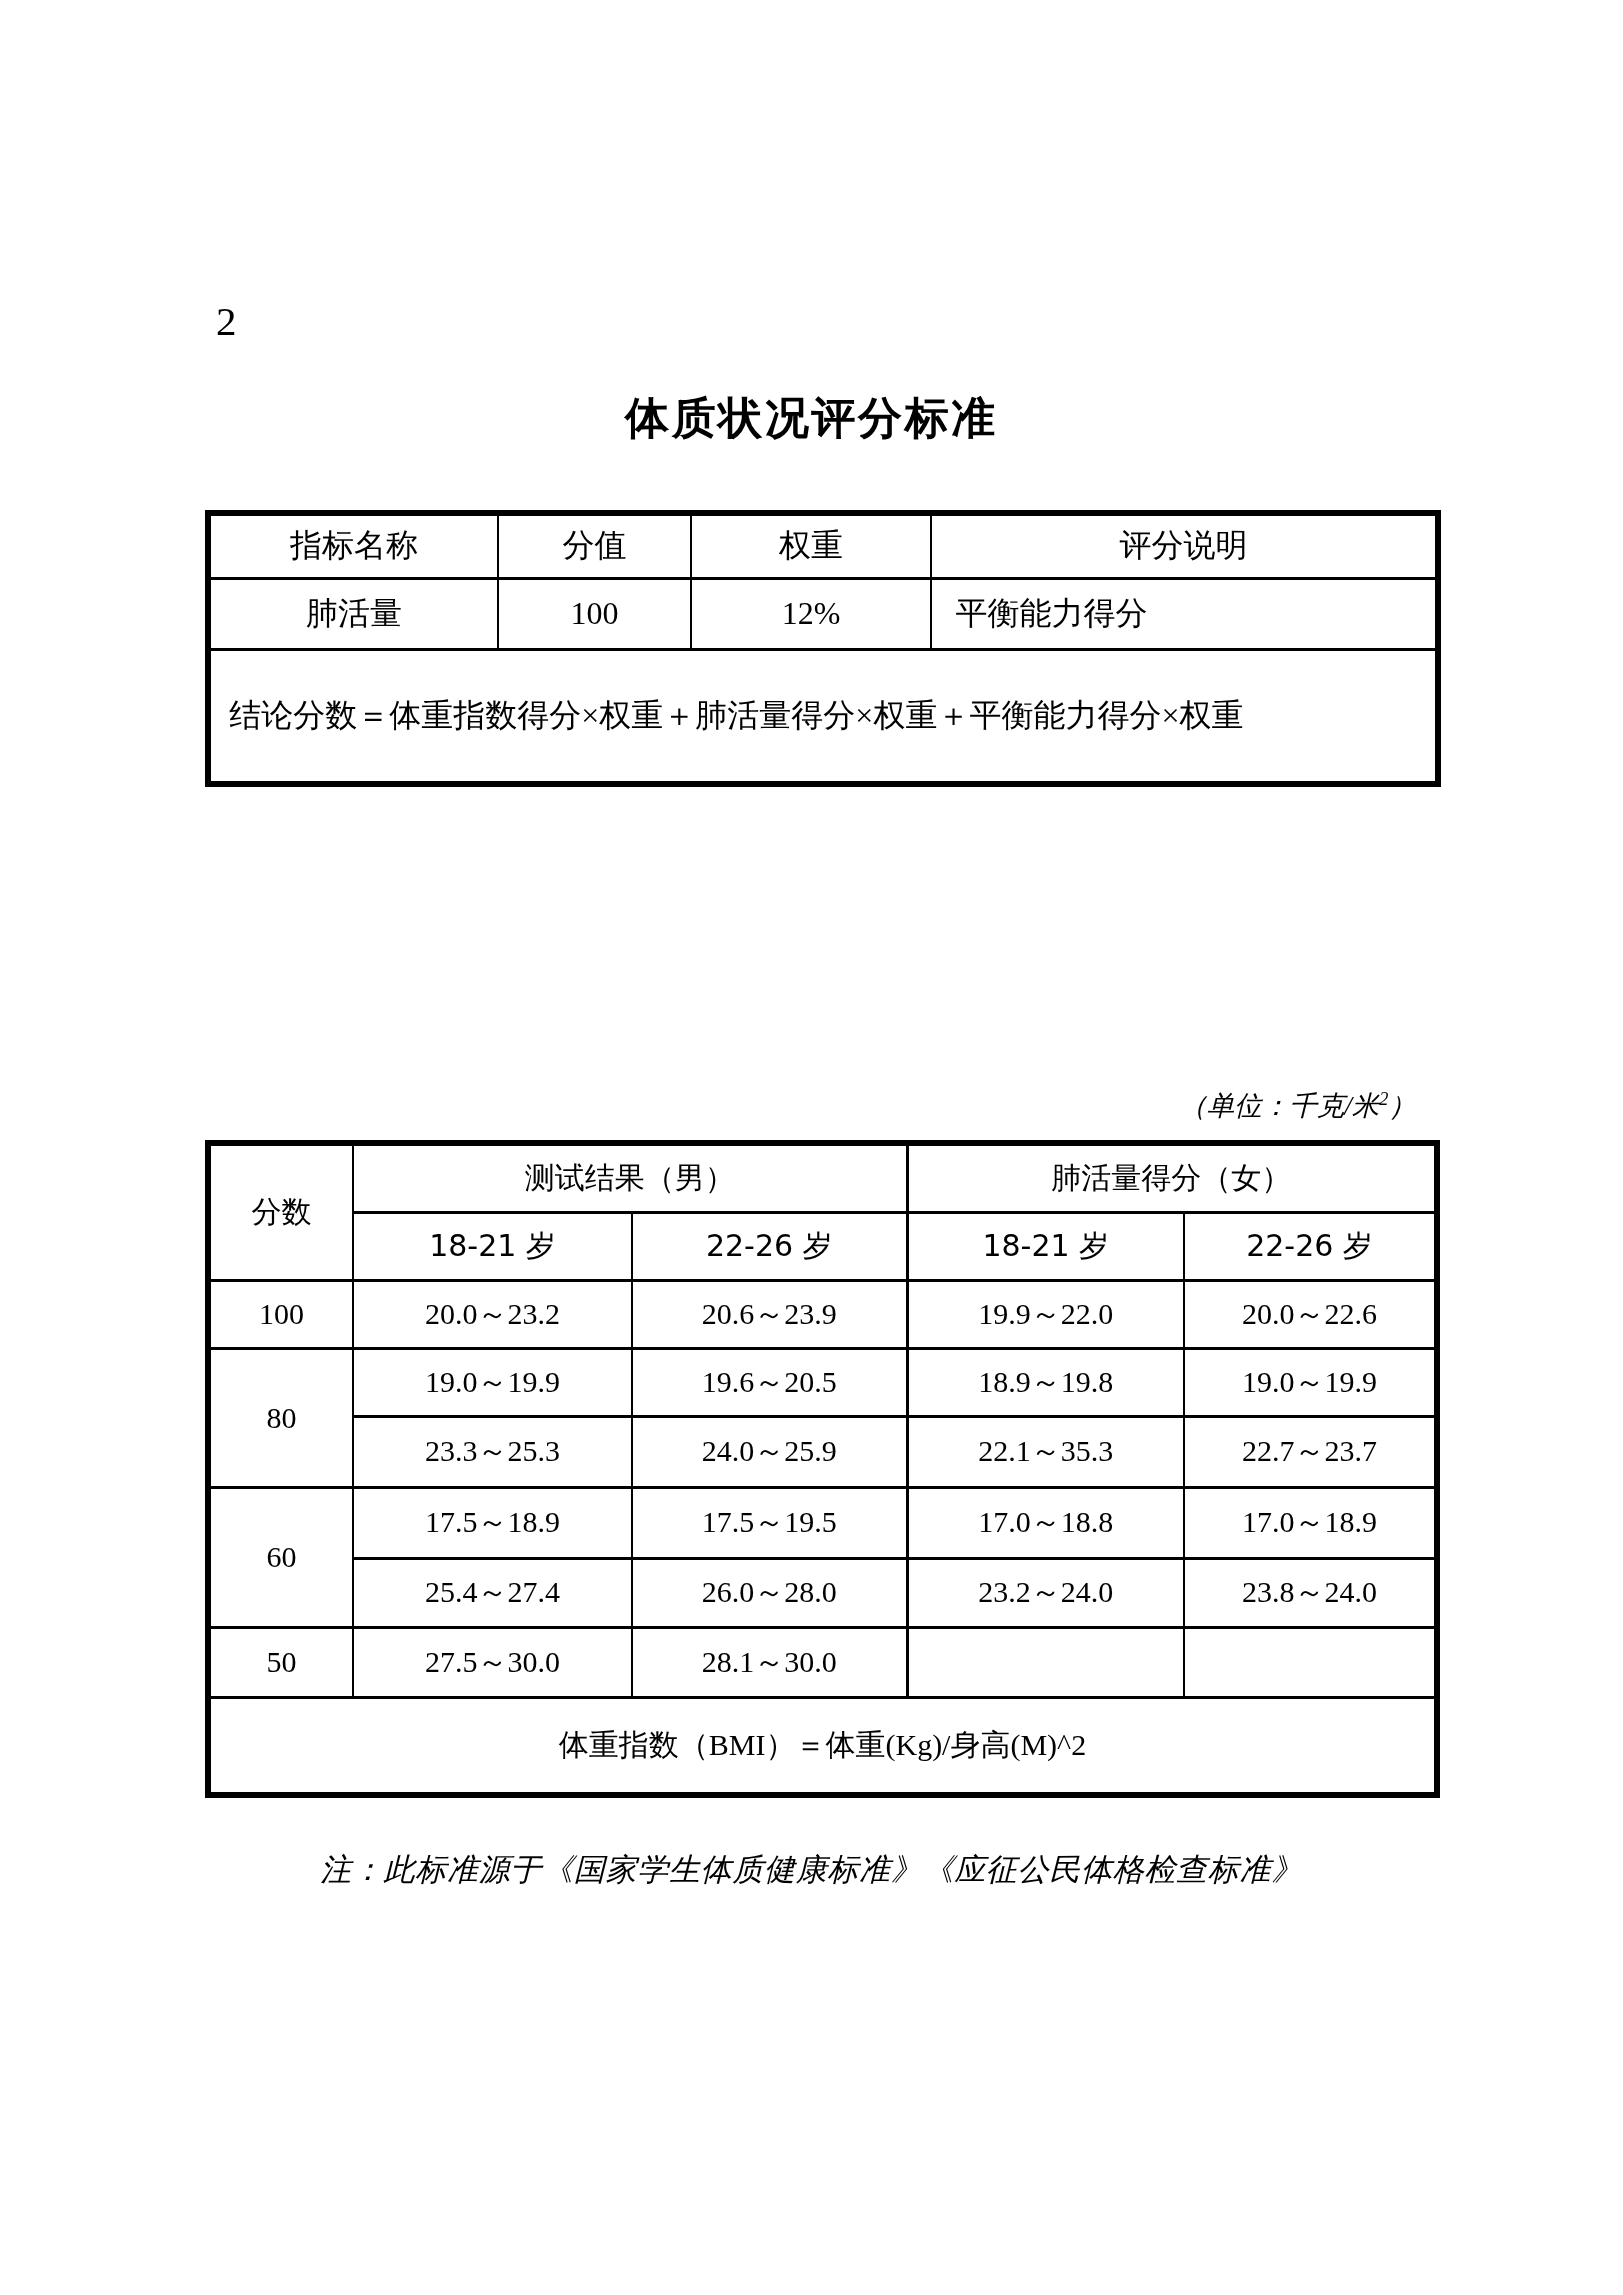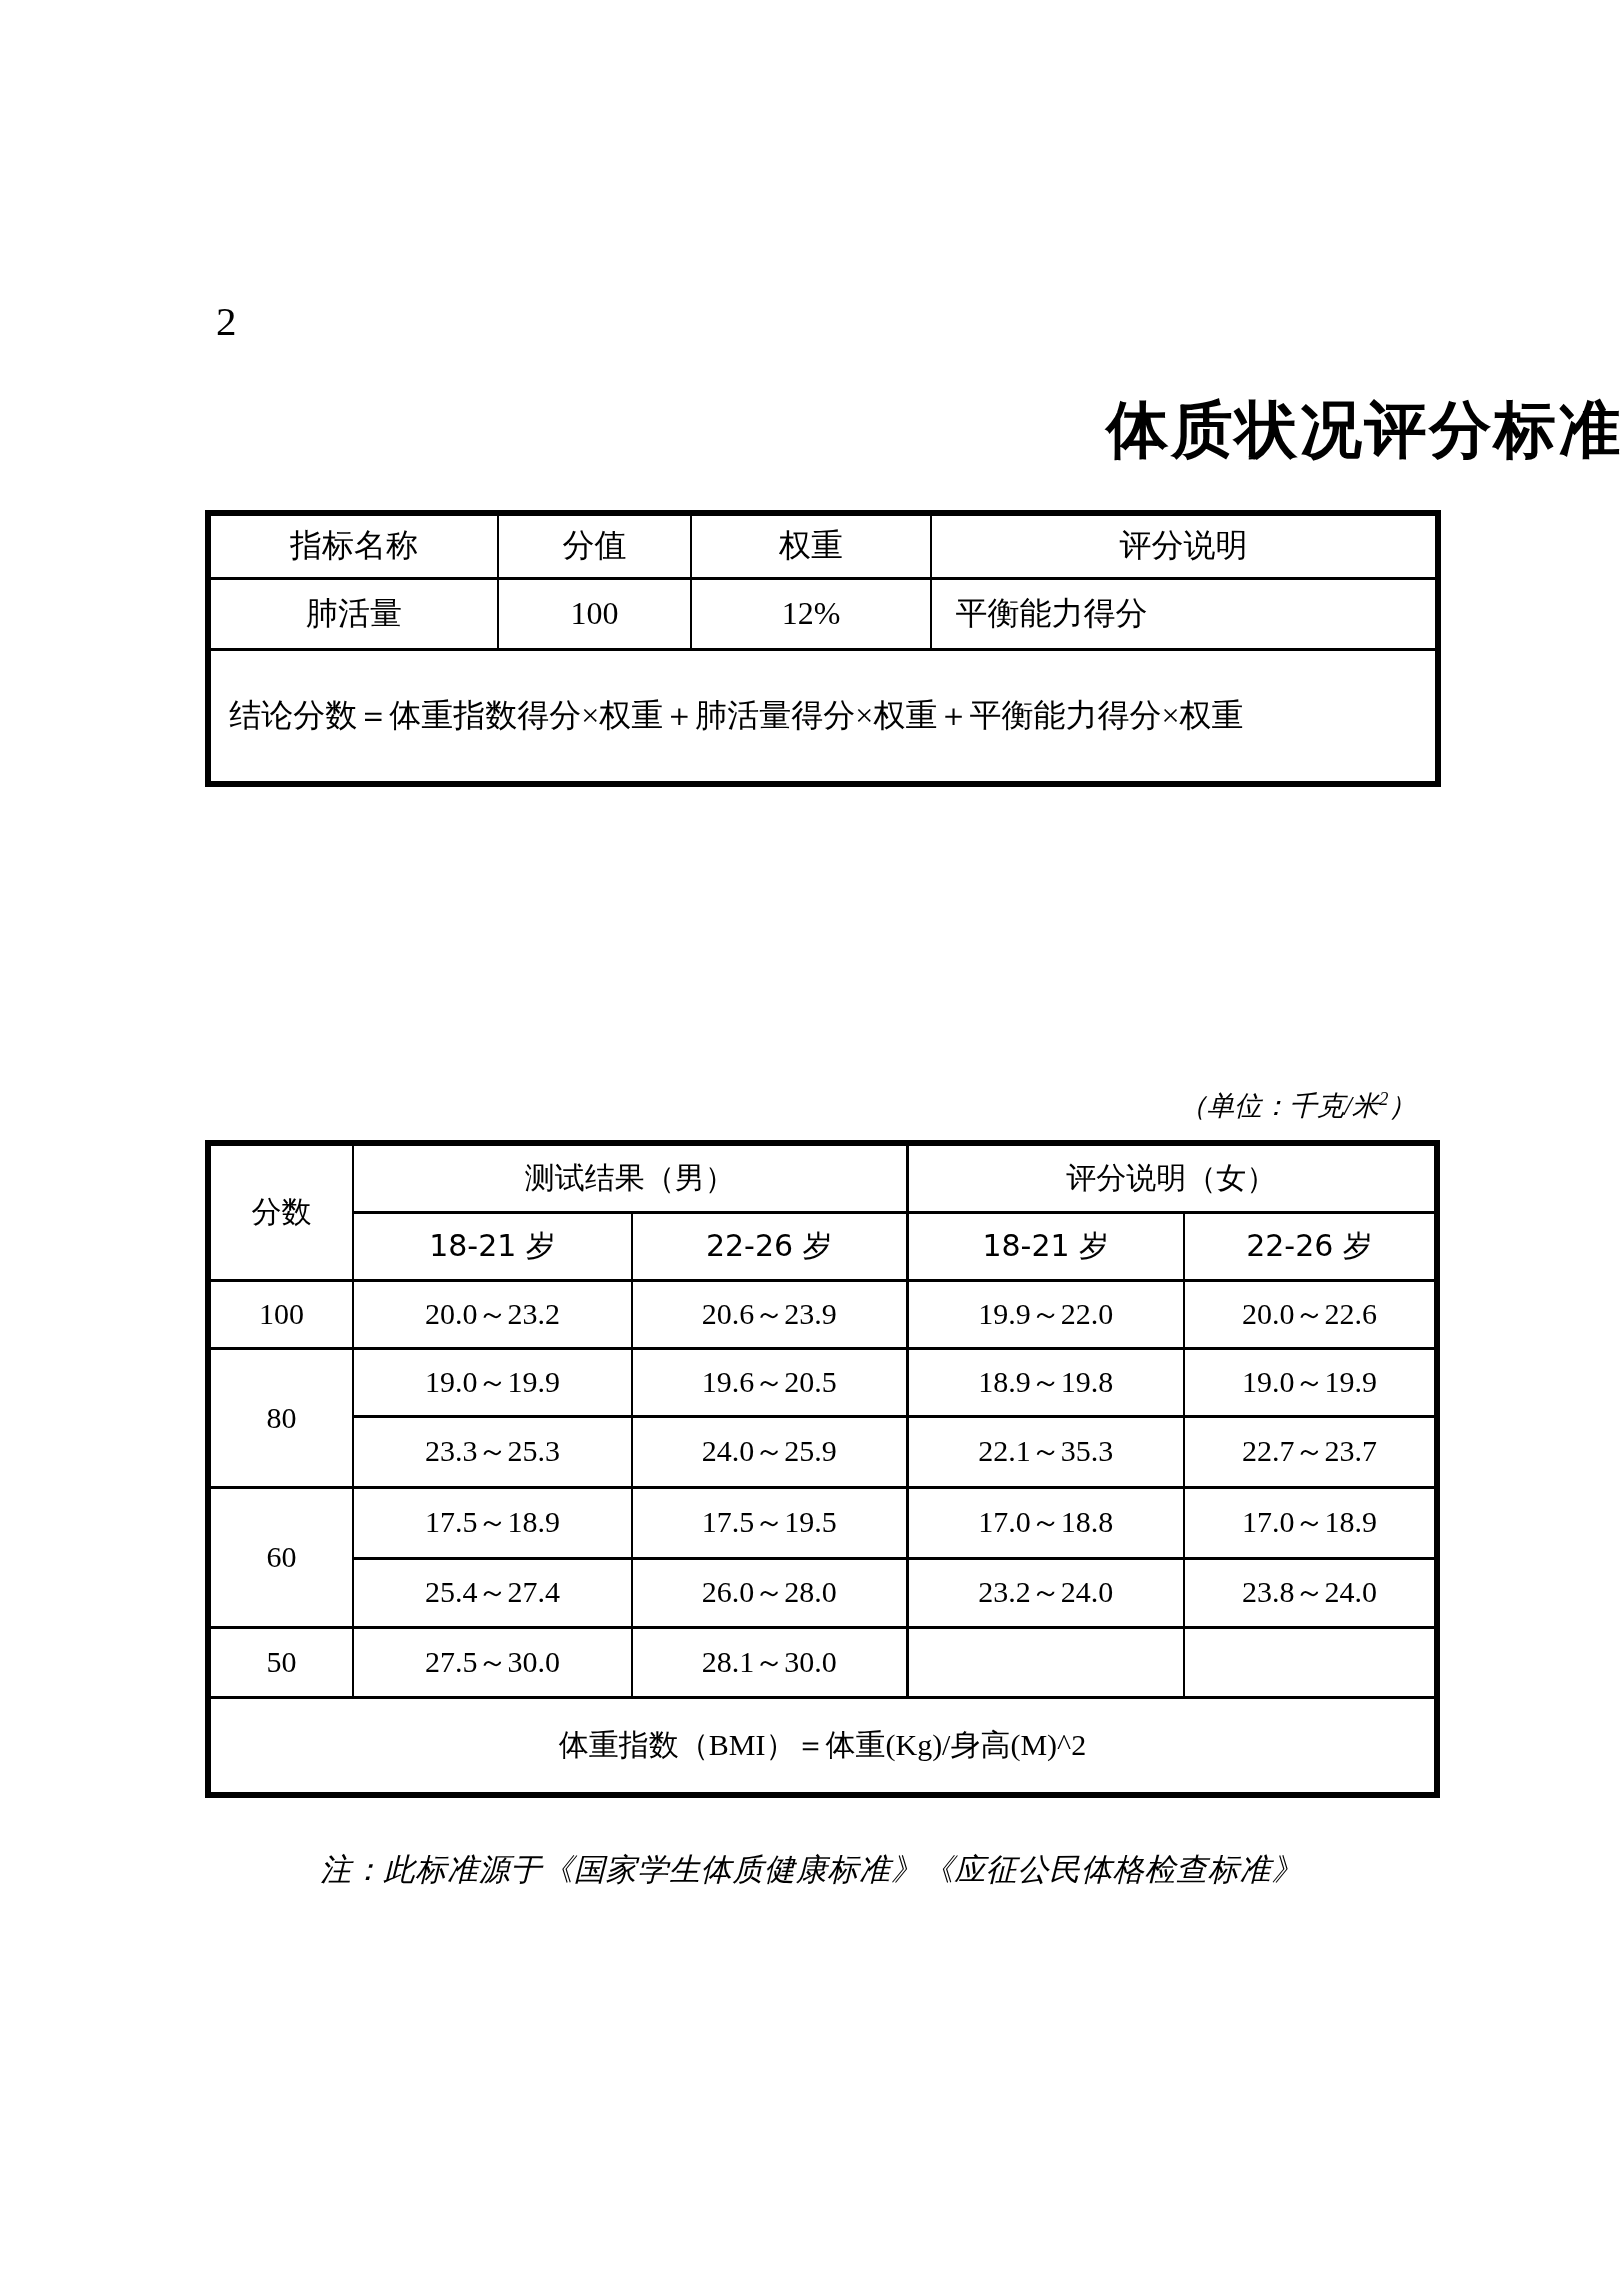--- a/index.html
+++ b/index.html
@@ -17,22 +17,22 @@
   }
   .page-number {
     position: absolute;
     left: 216px; top: 301px;
     font-size: 41px;
     line-height: 1;
   }
   .title-1 {
     position: absolute;
     top: 393px; left: 0; width: 100%;
-    text-align: right;
-    font-size: 62px;
+    text-align: center;
+    font-size: 44px;
     font-weight: bold;
     letter-spacing: 2.6px;
     line-height: 1.2;
   }
   .title-2 {
     position: absolute;
     top: 1006px; left: 0; width: 100%;
     text-align: center;
     font-size: 54px;
     font-weight: bold;
@@ -131,21 +131,21 @@
       <col style="width:145px">
         <col style="width:279px">
         <col style="width:275px">
         <col style="width:277px">
         <col style="width:253px">
     </colgroup>
     <tbody>
         <tr style="height:69px">
       <th rowspan="2" class="t2-score">分数</th>
       <th colspan="2">测试结果（男）</th>
-      <th colspan="2" class="t2-group-women">评分说明（女）</th>
+      <th colspan="2" class="t2-group-women">肺活量得分（女）</th>
     </tr>
     <tr style="height:68px">
       <th>18-21 岁</th>
       <th>22-26 岁</th>
       <th class="t2-group-women">18-21 岁</th>
       <th>22-26 岁</th>
     </tr>
     <tr style="height:68px">
       <td class="t2-score">100</td>
       <td>20.0～23.2</td>

